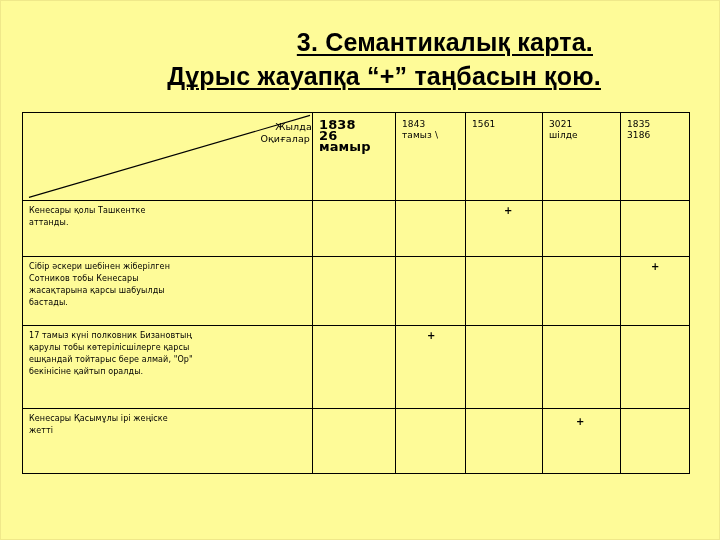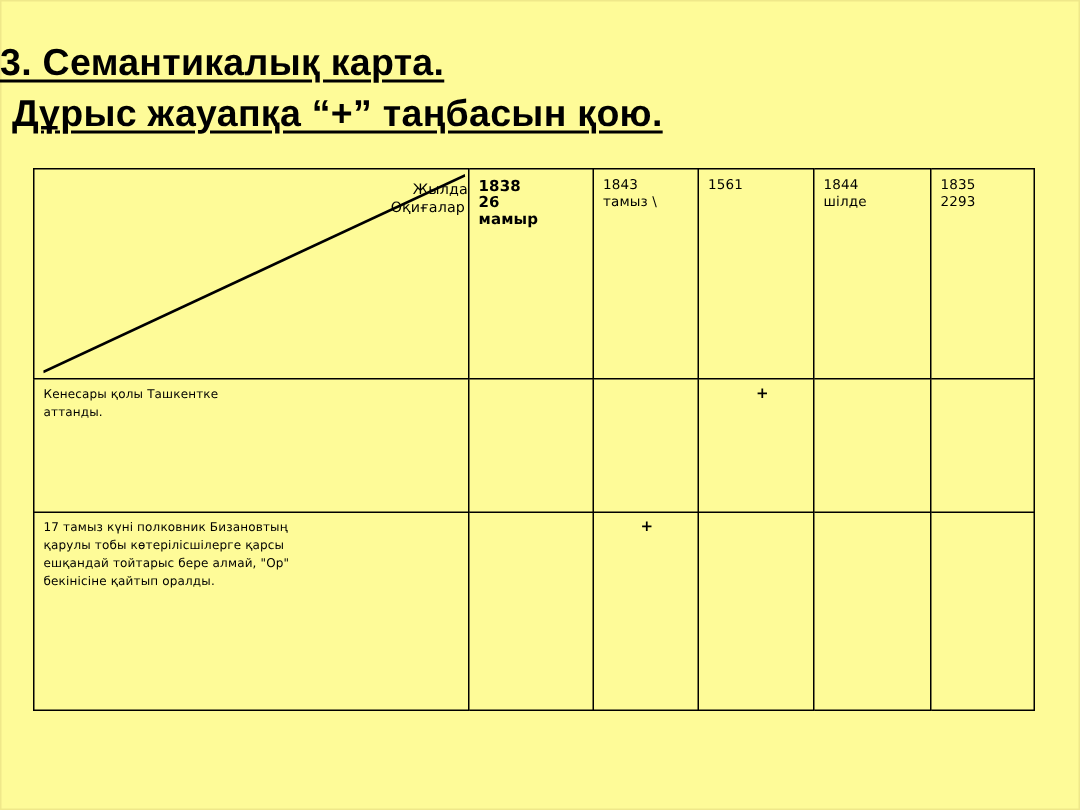--- a/index.html
+++ b/index.html
@@ -18,21 +18,21 @@
     .slide-edge {
       position: absolute;
       left: 0; top: 0;
       width: 718px; height: 538px;
       border: 1px solid #efe88a;
     }
     .title {
       position: absolute;
       left: 0;
       width: 593px;
-      text-align: left;
+      text-align: right;
       font-family: "Liberation Sans", sans-serif;
       font-weight: bold;
       font-size: 25px;
       text-decoration: underline;
       text-decoration-thickness: 2px;
       text-underline-offset: 3px;
       line-height: 30px;
       letter-spacing: 0.2px;
     }
     .title-line-1 { top: 27px; }
@@ -85,21 +85,21 @@
       left: 0;
       width: 100%;
       text-align: right;
       font-size: 9.5px;
       line-height: 12px;
     }
     .diag-years { top: 8px; left: 6px; }
     .diag-events { top: 20px; left: -2px; }
 
     .year-cell { font-size: 9px; line-height: 11px; padding-top: 6px !important; }
-    .year-cell.bold-sm { font-size: 10px; font-weight: bold; line-height: 11px; }
+    .year-cell.bold-sm { font-size: 13px; font-weight: bold; line-height: 11px; }
 
     .plus {
       position: absolute;
       font-size: 10px;
       line-height: 10px;
       font-weight: bold;
     }
     .event-text { white-space: pre-line; }
   </style>
 </head>
@@ -127,24 +127,24 @@
       </svg>
       <div class="diag-label diag-years">Жылдар</div>
       <div class="diag-label diag-events">Оқиғалар</div>
     </td>
     <td class="year-cell bold-sm event-text">1838
 26
 мамыр</td>
     <td class="year-cell event-text">1843
 тамыз \</td>
     <td class="year-cell event-text">1561</td>
-    <td class="year-cell event-text">1844
+    <td class="year-cell event-text">3021
 шілде</td>
     <td class="year-cell event-text">1835
-2293</td>
+3186</td>
   </tr>
 
   <tr class="r1">
     <td class="event-text">Кенесары қолы Ташкентке
 аттанды.</td>
     <td>
           <span class="plus"></span>
         </td>
     <td>
           <span class="plus"></span>
@@ -154,20 +154,41 @@
         </td>
     <td>
           <span class="plus"></span>
         </td>
     <td>
           <span class="plus"></span>
         </td>
   </tr>
 
 
+  <tr class="r3">
+    <td class="event-text">Сібір әскери шебінен жіберілген
+Сотников тобы Кенесары
+жасақтарына қарсы шабуылды
+бастады.</td>
+    <td>
+          <span class="plus"></span>
+        </td>
+    <td>
+          <span class="plus"></span>
+        </td>
+    <td>
+          <span class="plus"></span>
+        </td>
+    <td>
+          <span class="plus"></span>
+        </td>
+    <td>
+          <span class="plus" style="left:30px;top:5px">+</span>
+        </td>
+  </tr>
 
   <tr class="r4">
     <td class="event-text">17 тамыз күні полковник Бизановтың
 қарулы тобы көтерілісшілерге қарсы
 ешқандай тойтарыс бере алмай, "Ор"
 бекінісіне қайтып оралды.</td>
     <td>
           <span class="plus"></span>
         </td>
     <td>
@@ -177,14 +198,33 @@
           <span class="plus"></span>
         </td>
     <td>
           <span class="plus"></span>
         </td>
     <td>
           <span class="plus"></span>
         </td>
   </tr>
 
+  <tr class="r5">
+    <td class="event-text">Кенесары Қасымұлы ірі жеңіске
+жетті</td>
+    <td>
+          <span class="plus"></span>
+        </td>
+    <td>
+          <span class="plus"></span>
+        </td>
+    <td>
+          <span class="plus"></span>
+        </td>
+    <td>
+          <span class="plus" style="left:33px;top:8px">+</span>
+        </td>
+    <td>
+          <span class="plus"></span>
+        </td>
+  </tr>
 </tbody>
   </table>
 
 </body></html>

